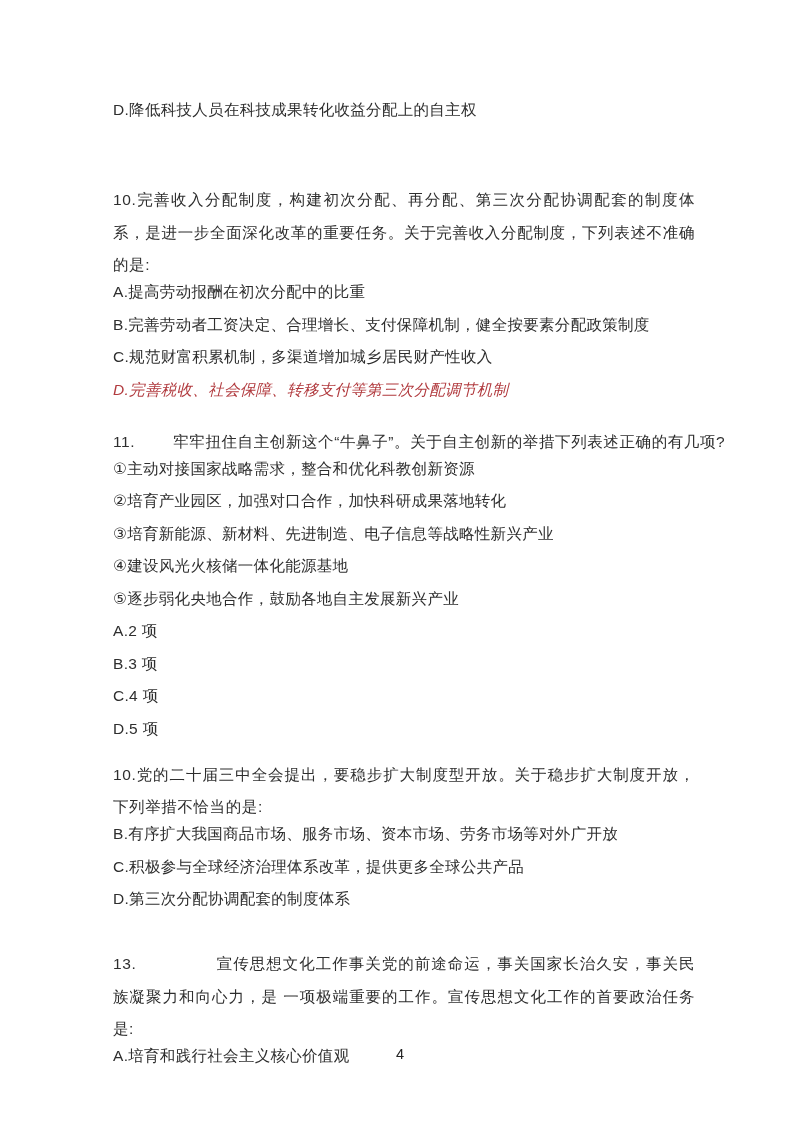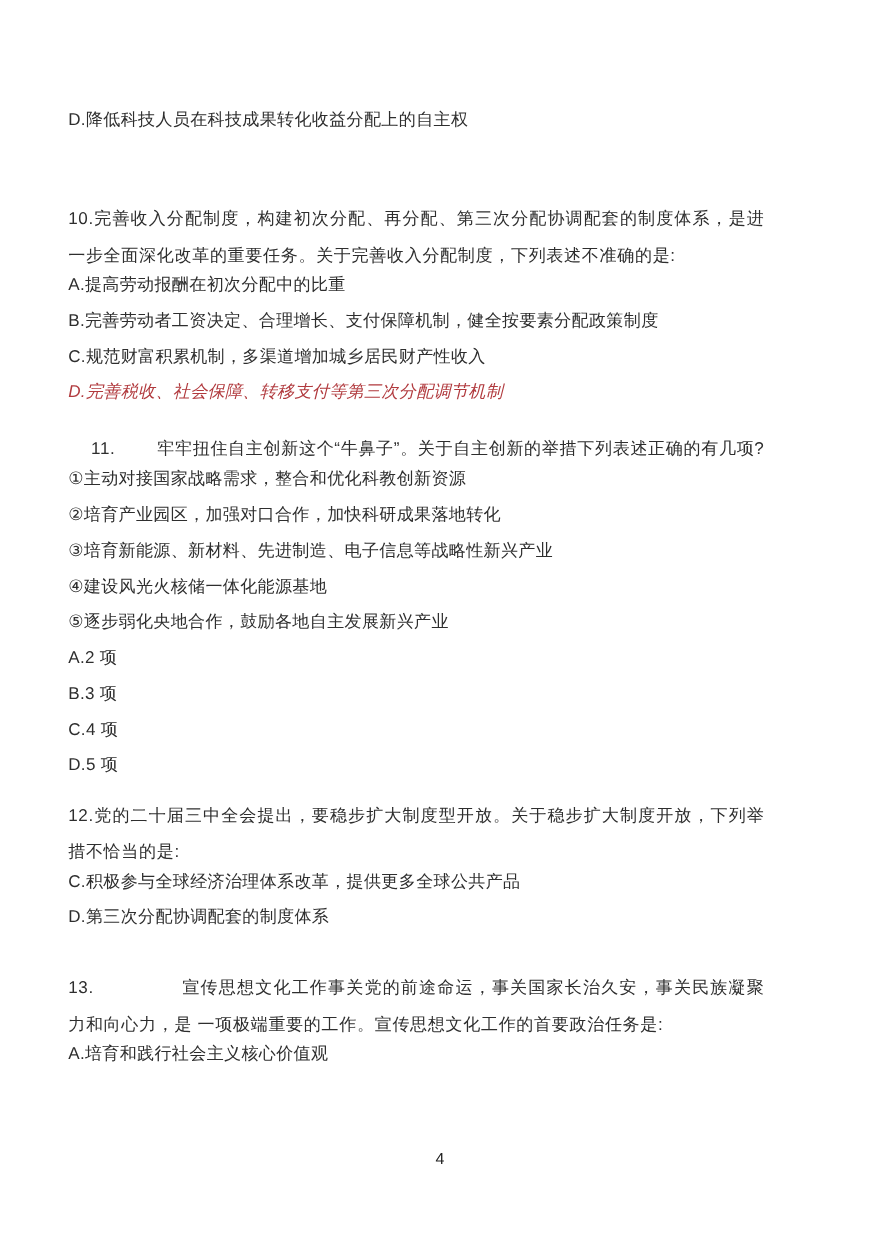--- a/index.html
+++ b/index.html
@@ -9,21 +9,21 @@
   }
   .page {
     position: relative;
     width: 800px;
     height: 1132px;
     margin: 0 auto;
     background: var(--page-bg, #ffffff);
     font-family: "Liberation Sans", "DejaVu Sans", sans-serif;
     color: var(--ink, #2e2e2e);
     box-sizing: border-box;
-    padding: 100px 105px 0 62px;
+    padding: 100px 105px 0 113px;
     overflow: hidden;
   }
   .opt {
     font-size: 15.5px;
     line-height: 20px;
     margin: 0 0 12.5px 0;
     letter-spacing: 0.3px;
     white-space: nowrap;
   }
   .stem {
@@ -76,21 +76,22 @@
     <p class="opt">③培育新能源、新材料、先进制造、电子信息等战略性新兴产业</p>
     <p class="opt">④建设风光火核储一体化能源基地</p>
     <p class="opt">⑤逐步弱化央地合作，鼓励各地自主发展新兴产业</p>
     <p class="opt">A.2 项</p>
     <p class="opt">B.3 项</p>
     <p class="opt">C.4 项</p>
     <p class="opt">D.5 项</p>
   </section>
 
   <section class="qblock mt-c">
-    <p class="stem stem-pad">12.党的二十届三中全会提出，要稳步扩大制度型开放。关于稳步扩大制度开放，下列举措不恰当的是:</p>
+    <p class="stem stem-pad">10.党的二十届三中全会提出，要稳步扩大制度型开放。关于稳步扩大制度开放，下列举措不恰当的是:</p>
+    <p class="opt">B.有序扩大我国商品市场、服务市场、资本市场、劳务市场等对外广开放</p>
     <p class="opt">C.积极参与全球经济治理体系改革，提供更多全球公共产品</p>
     <p class="opt">D.第三次分配协调配套的制度体系</p>
   </section>
 
   <section class="qblock mt-d">
     <p class="stem stem-pad"><span>13.</span><span class="gap-lg"></span><span>宣传思想文化工作事关党的前途命运，事关国家长治久安，事关民族凝聚力和向心力，是 一项极端重要的工作。宣传思想文化工作的首要政治任务是:</span></p>
     <p class="opt">A.培育和践行社会主义核心价值观</p>
   </section>
 
   <div class="pagenum">4</div>

